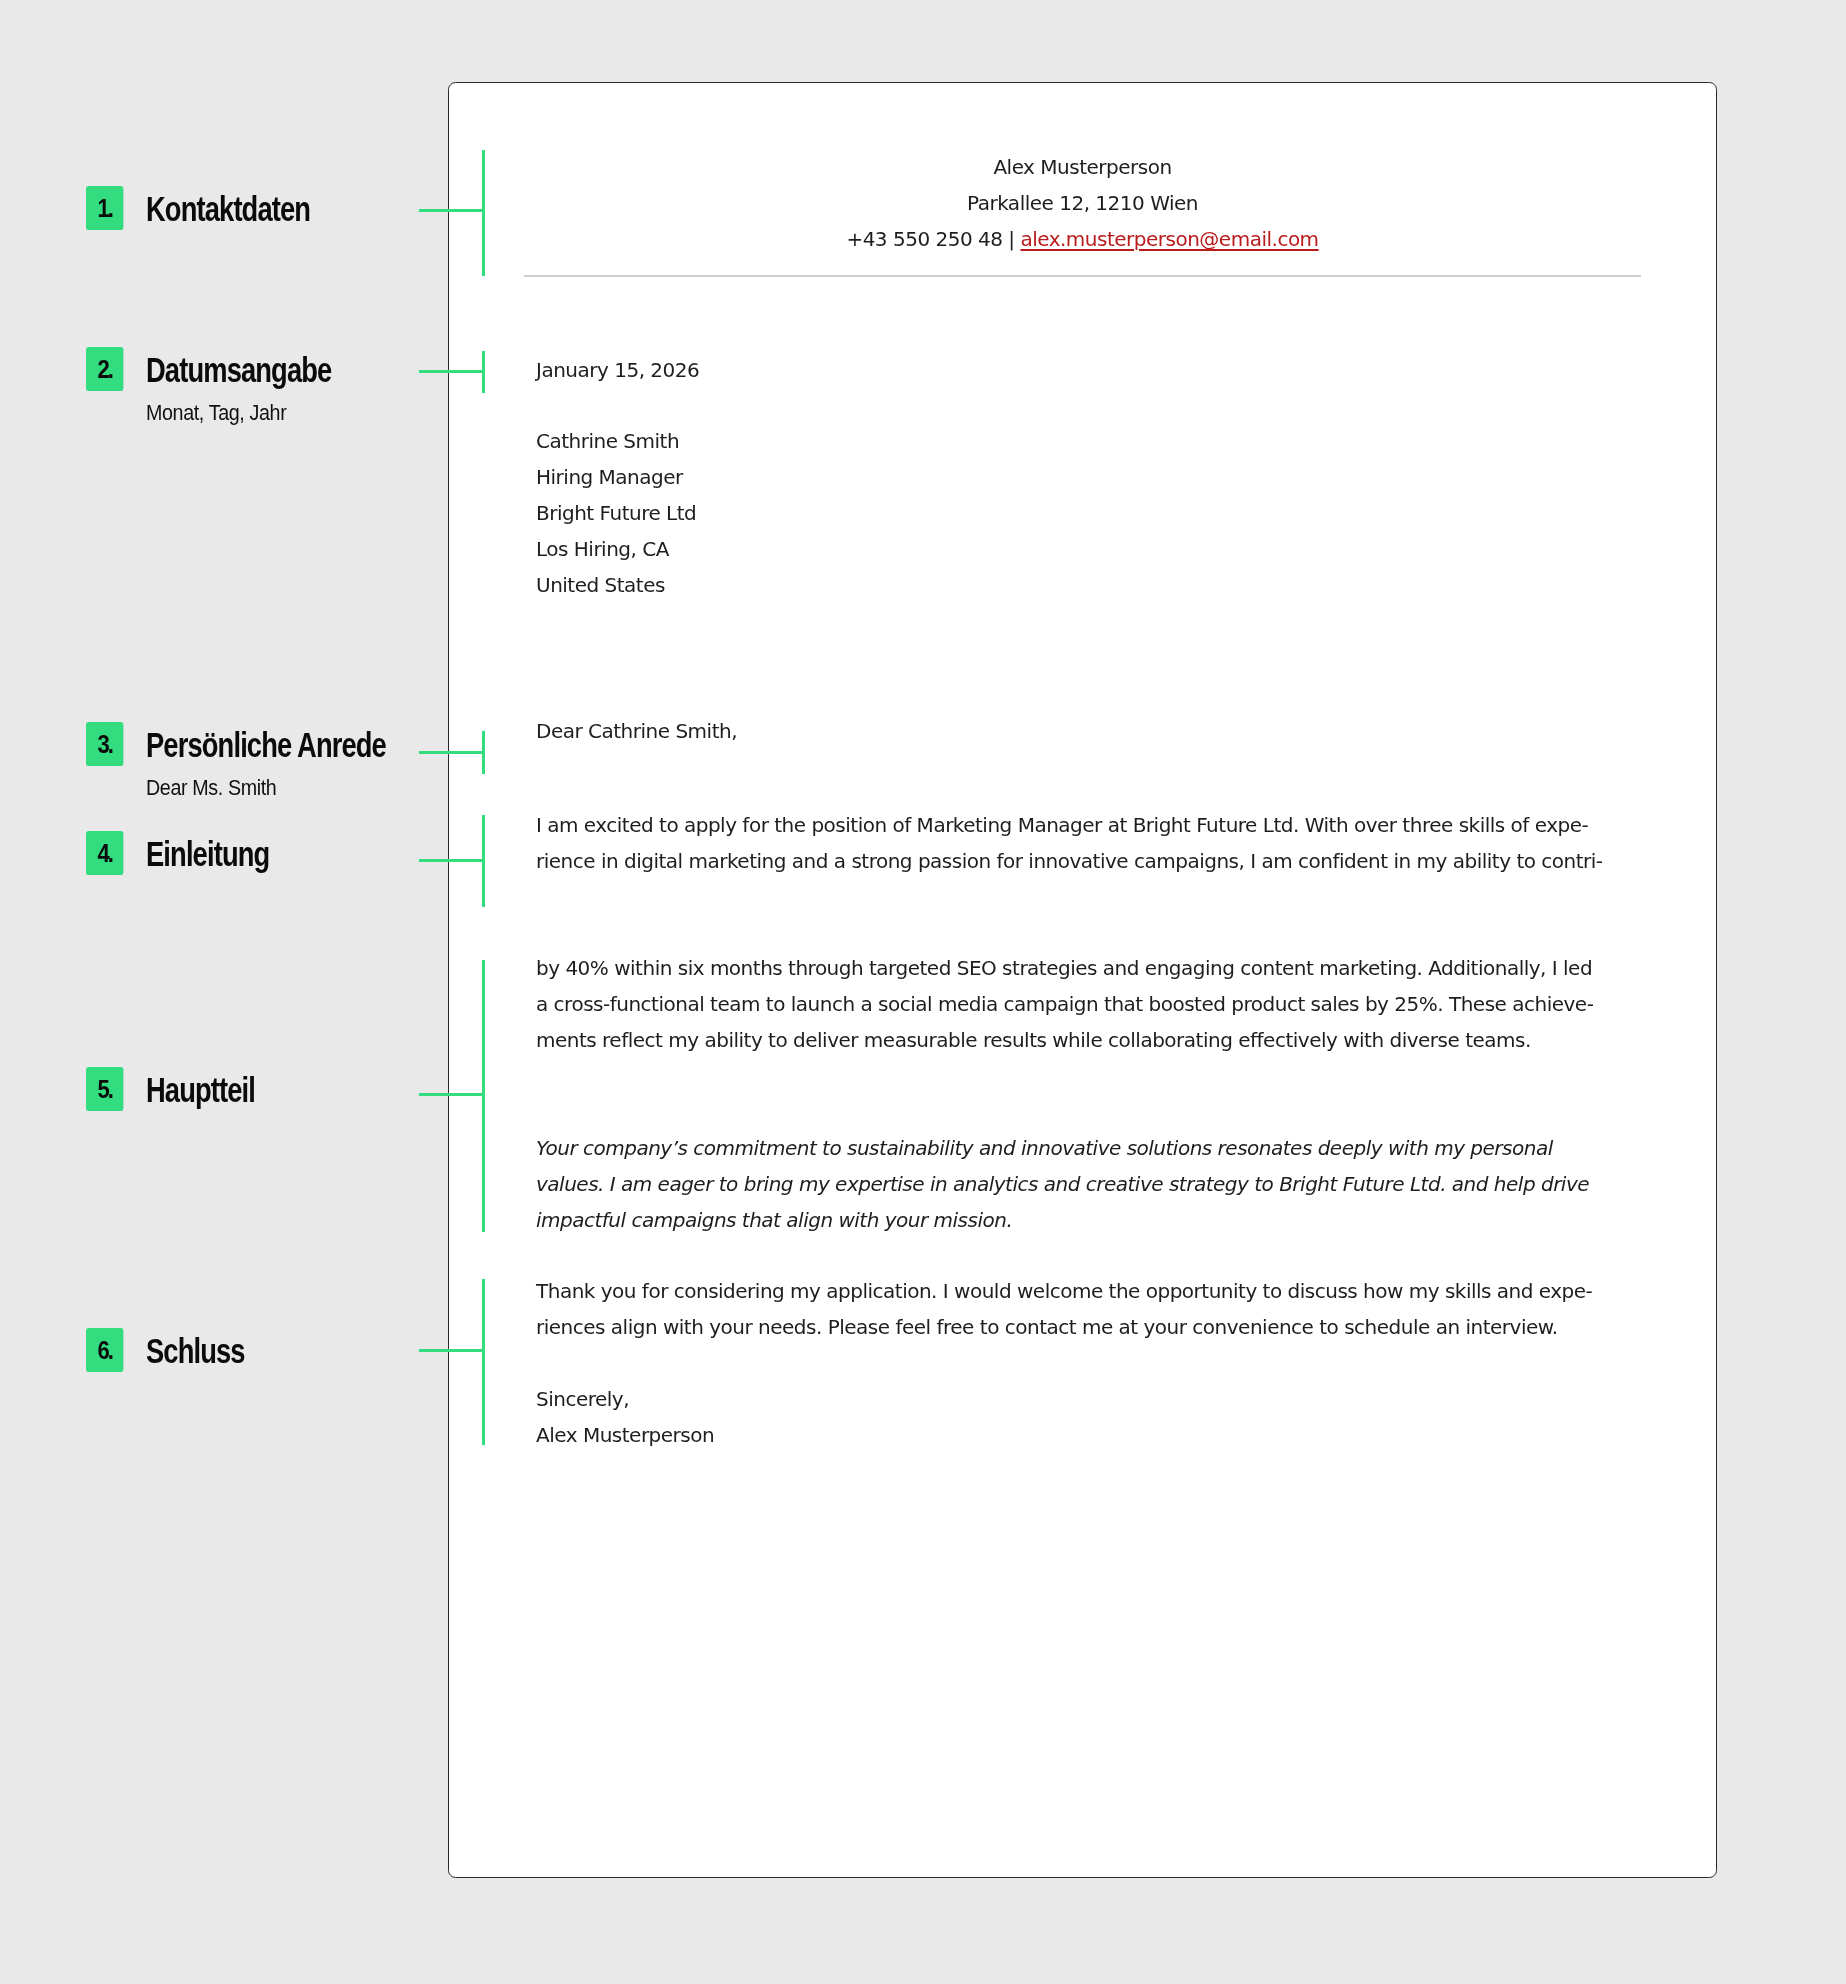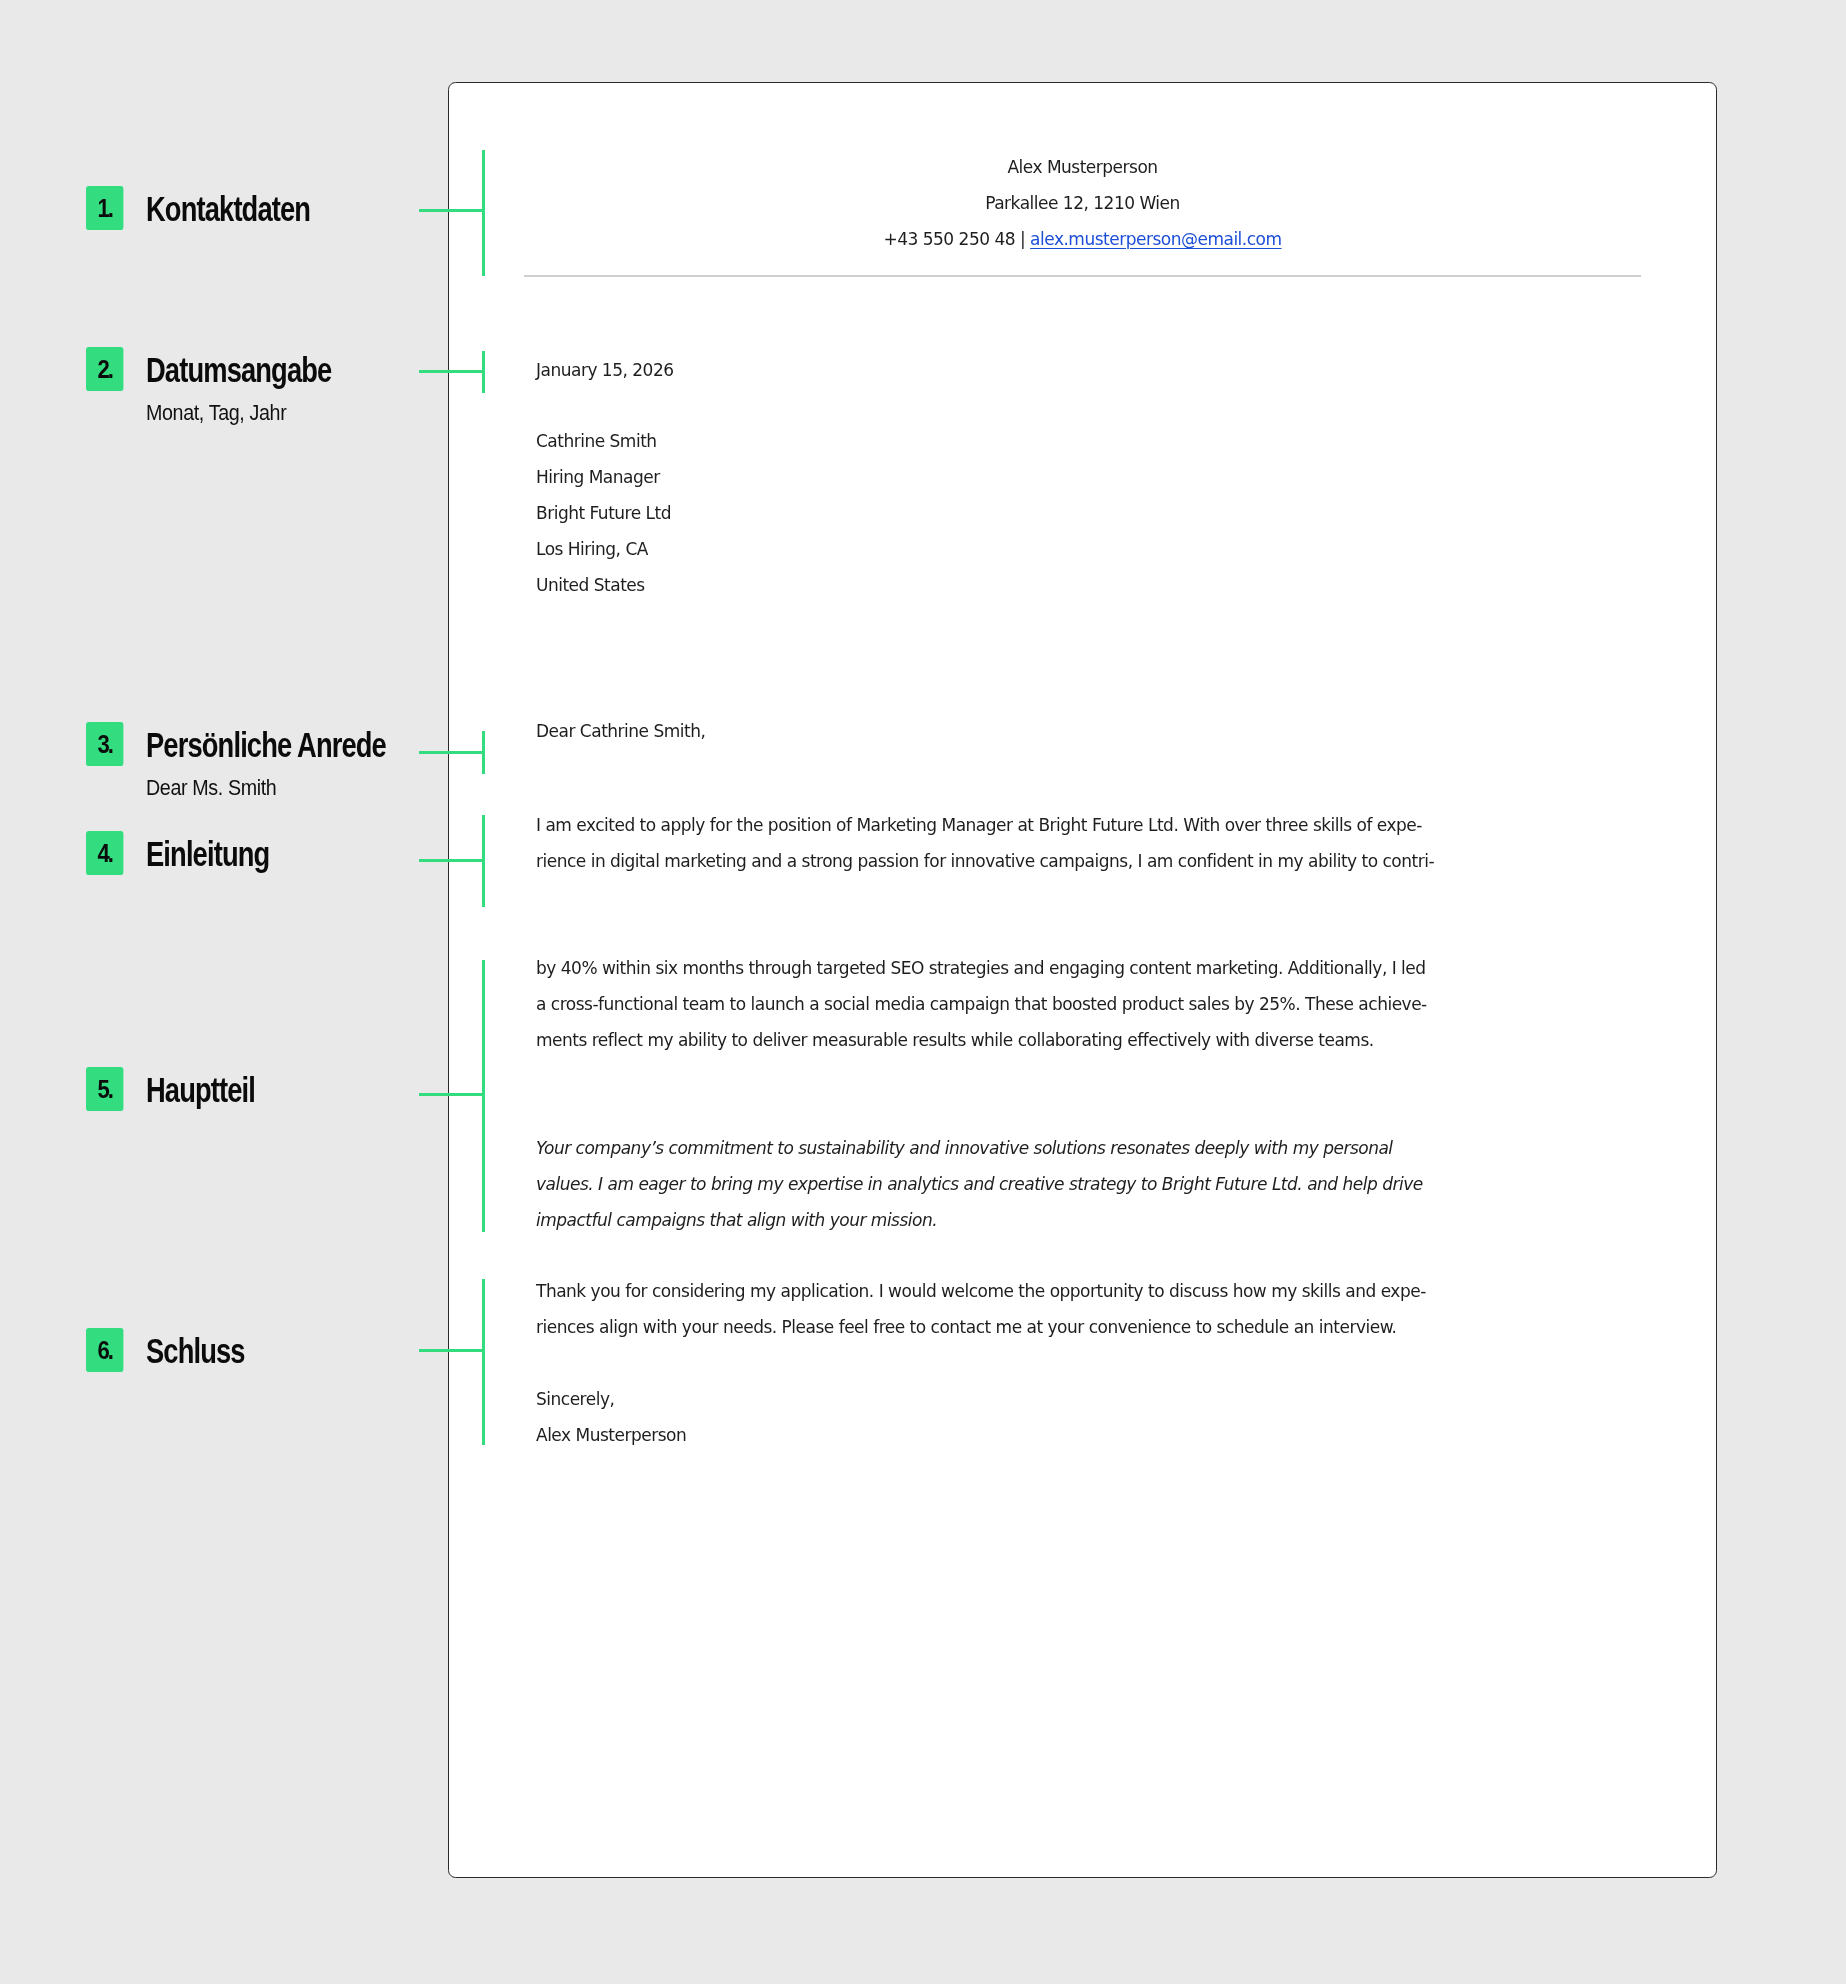--- a/index.html
+++ b/index.html
@@ -66,32 +66,32 @@
       background: #34dc80;
     }
     .bracket-h {
       position: absolute; left: 419px; width: 66px; height: 3.1px;
       background: #34dc80;
     }
     
     .letter {
       position: absolute;
       font-family: "DejaVu Sans", sans-serif;
-      font-size: 17px;
+      font-size: 20px;
       line-height: 36px;
       color: #1e1e1e;
       letter-spacing: -0.5px;
       white-space: nowrap;
     }
     .header-block {
       position: absolute; left: 524px; top: 149px; width: 1117px;
       text-align: center;
     }
     .header-block div { height: 36px; }
-    .email { text-decoration: underline; text-underline-offset: 3.1px; color: #1d4ed8; }
+    .email { text-decoration: underline; text-underline-offset: 3.1px; color: #b91c1c; }
     .rule {
       position: absolute; left: 524px; top: 275px;
       width: 1117px; height: 2.3px; background: #cfcfcf;
     }
     .block { left: 524px; }
     .block div { height: 36px; margin-left: 12px; }
   </style>
 </head>
 <body>
 

